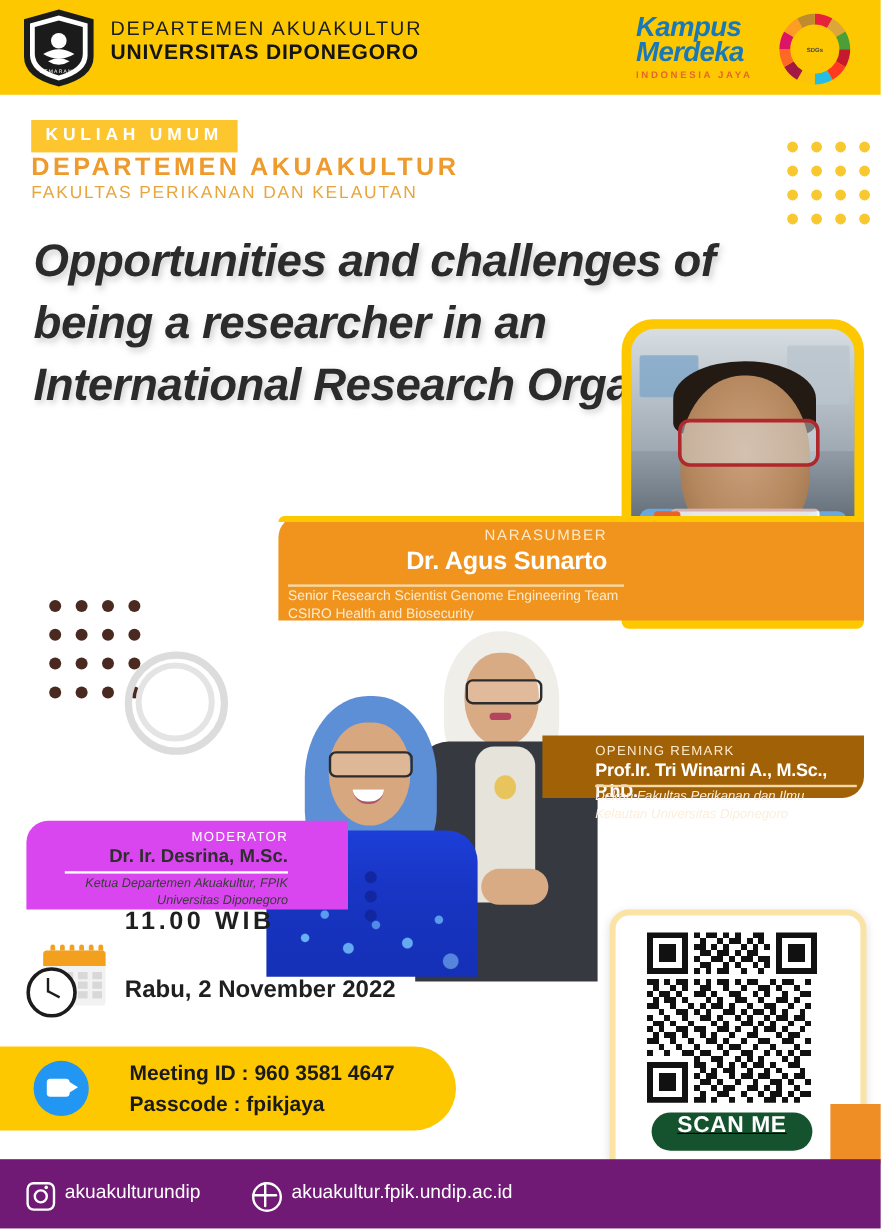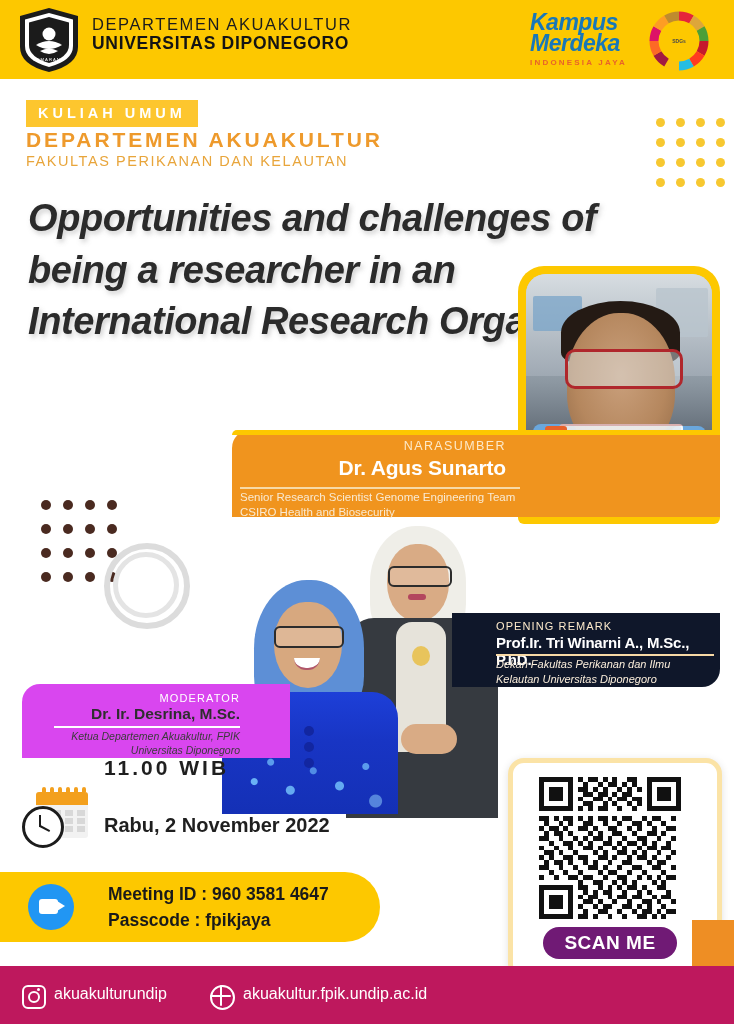--- a/index.html
+++ b/index.html
@@ -112,22 +112,22 @@
     content:"";position:absolute;left:0;top:0;width:100%;height:5px;
     background:#FDC800;border-radius:18px 0 0 0;
   }
   .ns-label{position:absolute;right:214px;top:9px;font-size:12.5px;color:#fde9c8;letter-spacing:1.4px;}
   .ns-name{position:absolute;right:214px;top:26px;font-size:21px;font-weight:bold;color:#ffffff;letter-spacing:-0.2px;}
   .ns-rule{position:absolute;left:8px;top:57px;width:280px;height:1.5px;background:#f7d9a6;}
   .ns-aff{position:absolute;left:8px;top:60px;width:300px;font-size:11.5px;color:#f9ead2;line-height:1.32;}
 
   
   .or-box{
-    position:absolute;left:452px;top:613px;width:268px;height:74px;
-    background:#0f172a;border-radius:0 0 18px 0;
+    position:absolute;left:452px;top:613px;width:268px;height:52px;
+    background:#a16207;border-radius:0 0 18px 0;
   }
   .or-label{position:absolute;left:44px;top:7px;font-size:11px;color:#fdeacb;letter-spacing:1.1px;}
   .or-name{position:absolute;left:44px;top:21px;font-size:15px;font-weight:bold;color:#ffffff;letter-spacing:-0.2px;}
   .or-rule{position:absolute;left:44px;top:41px;width:218px;height:1.5px;background:#f7d9a6;}
   .or-aff{position:absolute;left:44px;top:44px;width:220px;font-size:11px;font-style:italic;color:#fbeedb;line-height:1.34;}
 
   
   .mod-box{
     position:absolute;left:22px;top:684px;width:268px;height:74px;
     background:#d946ef;border-radius:18px 0 0 0;
@@ -196,27 +196,27 @@
 
   
   .qr-card{
     position:absolute;left:508px;top:758px;width:204px;height:212px;
     background:#fff;border:5px solid #FBE3A6;border-radius:16px;
     box-shadow:0 2px 8px rgba(0,0,0,0.12);
   }
   .qr-box{position:absolute;left:26px;top:14px;width:142px;height:142px;background:#fff;}
   .scanme{
     position:absolute;left:30px;top:164px;width:134px;height:32px;
-    background:#701a75;border-radius:16px;display:flex;align-items:center;justify-content:center;
+    background:#14532d;border-radius:16px;display:flex;align-items:flex-start;justify-content:center;text-decoration:underline;
   }
   .scanme span{color:#fff;font-size:19px;font-weight:bold;letter-spacing:0.5px;}
 
   
   .footer{
-    position:absolute;left:0;top:966px;width:734px;height:58px;background:#be185d;
+    position:absolute;left:0;top:966px;width:734px;height:58px;background:#701a75;
     display:flex;align-items:center;
   }
   .ig-icon{position:absolute;left:22px;top:19px;width:20px;height:20px;border:2px solid #fff;border-radius:6px;}
   .ig-icon:before{content:"";position:absolute;left:4px;top:4px;width:8px;height:8px;border:2px solid #fff;border-radius:50%;}
   .ig-icon:after{content:"";position:absolute;left:13px;top:1px;width:3px;height:3px;background:#fff;border-radius:50%;}
   .ig-text{position:absolute;left:54px;top:19px;font-size:16px;color:#ffffff;}
   .web-icon{position:absolute;left:210px;top:19px;width:21px;height:21px;border:2px solid #fff;border-radius:50%;}
   .web-icon:before{content:"";position:absolute;left:7.5px;top:-2px;width:2px;height:21px;background:#fff;border-radius:2px;}
   .web-icon:after{content:"";position:absolute;left:-2px;top:7.5px;width:21px;height:2px;background:#fff;border-radius:2px;}
   .web-text{position:absolute;left:243px;top:19px;font-size:16px;color:#ffffff;}

